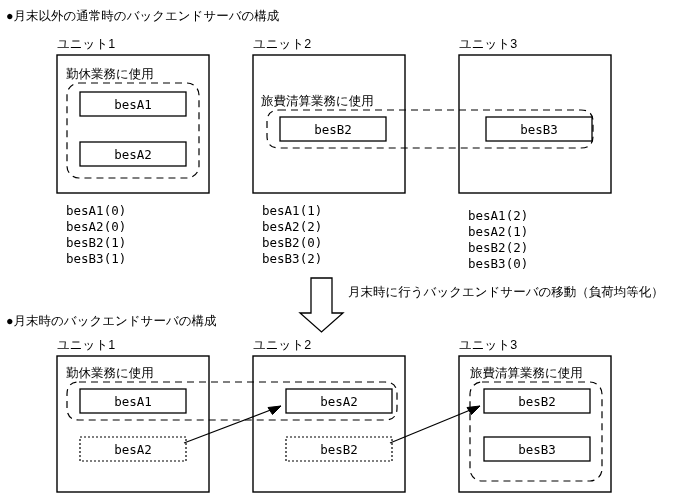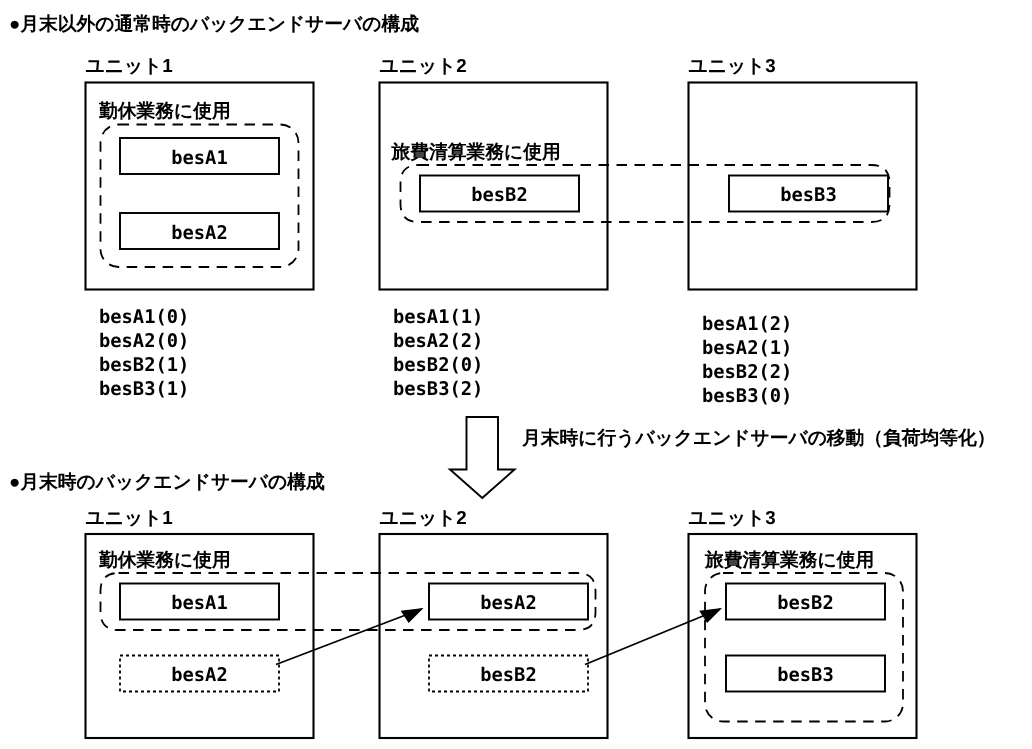--- a/index.html
+++ b/index.html
@@ -11,21 +11,20 @@
     width: 688px;
     height: 499px;
     font-family: "Liberation Sans", sans-serif;
     color: #000000;
     overflow: hidden;
   }
   #diagram-root {
     position: relative;
     width: 572px;
     height: 499px;
-    font-weight: bold;
   }
   svg#diagram {
     display: block;
     width: 688px;
     height: 499px;
   }
   .unit-box {
     fill: none;
     stroke: #000000;
     stroke-width: 1.4;

